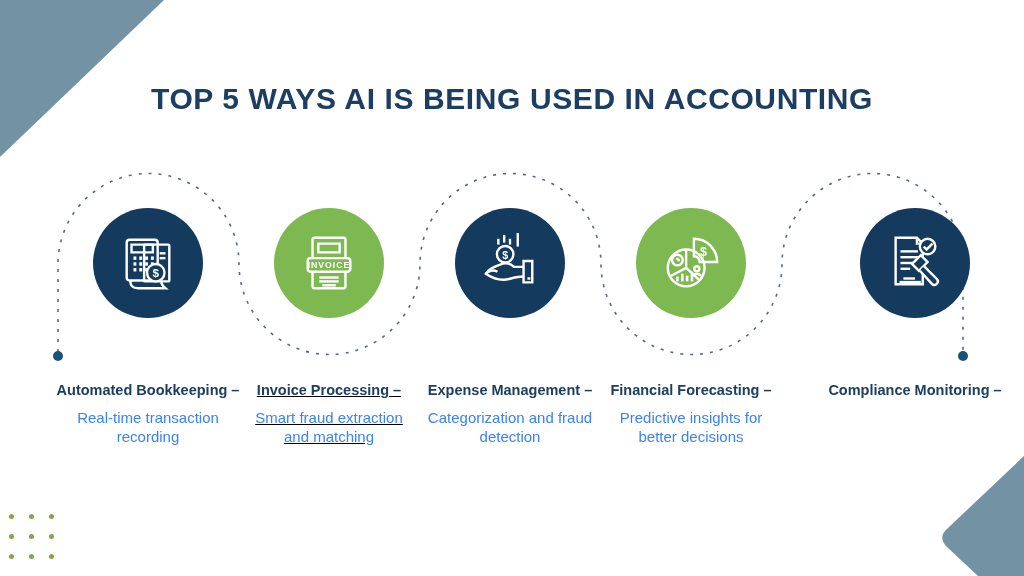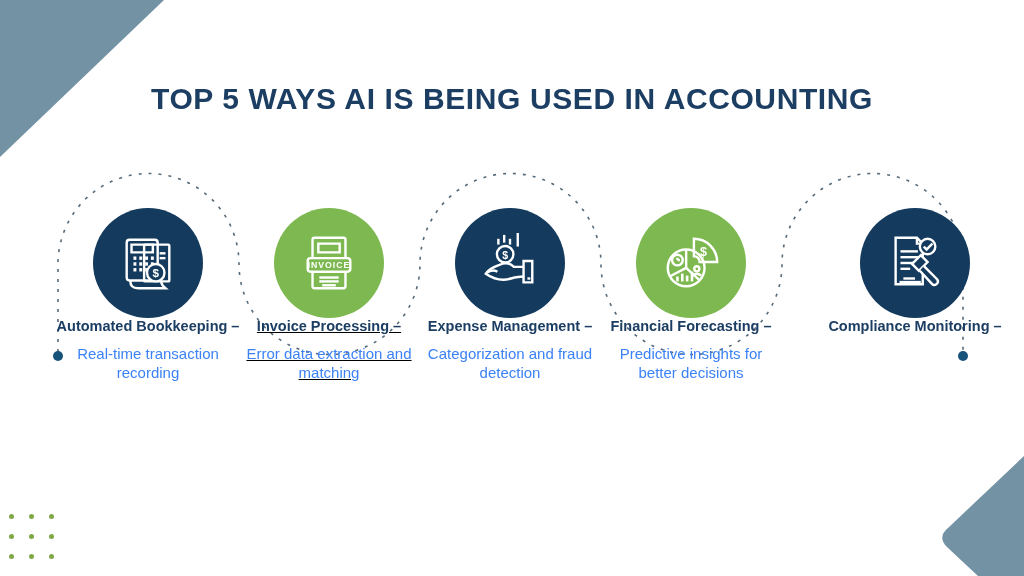--- a/index.html
+++ b/index.html
@@ -19,21 +19,21 @@
               color:#1c3e63;font-size:30px;font-weight:bold;letter-spacing:.6px;}
 
   
   .connector{position:absolute;left:0;top:0;}
 
   
   .item{position:absolute;top:208px;width:190px;text-align:center;}
   .item-0{left:53px;} .item-1{left:234px;text-decoration:underline;} .item-2{left:415px;} .item-3{left:596px;} .item-4{left:820px;}
   .circle{width:110px;height:110px;border-radius:50%;margin:0 auto;
           display:flex;align-items:center;justify-content:center;}
-  .item-title{font-size:14.5px;font-weight:bold;color:#1c3e63;white-space:nowrap;}
+  .item-title{margin-top:64px;font-size:14.5px;font-weight:bold;color:#1c3e63;white-space:nowrap;}
   .item-desc{margin:10px auto 0;max-width:168px;font-size:15px;line-height:19px;color:#3b82f6;}
 
   .icon{display:block;}
   .icon *{vector-effect:non-scaling-stroke;}
 </style>
 </head>
 <body>
 
 <div class="canvas">
 
@@ -97,21 +97,21 @@
         <rect x="15" y="6" width="34" height="52" rx="2"></rect>
         <rect x="21" y="12" width="22" height="9"></rect>
         <rect x="10" y="27" width="44" height="14" rx="3" fill="currentColor"></rect>
         <line x1="22" y1="47" x2="42" y2="47"></line>
         <line x1="22" y1="51" x2="42" y2="51"></line>
         <line x1="25" y1="55" x2="39" y2="55"></line>
         <text x="32" y="37.5" text-anchor="middle" font-size="9" font-weight="bold" letter-spacing="1" fill="#ffffff" stroke="none" font-family="Liberation Sans, sans-serif">INVOICE</text>
       </svg>
     </div>
     <div class="item-title">Invoice Processing –</div>
-    <div class="item-desc">Error data extraction and matching</div>
+    <div class="item-desc">Smart fraud extraction and matching</div>
   </div>
 
   <div class="item item-2">
     <div class="circle" style="background: rgb(20, 58, 94); color: rgb(20, 58, 94);">
       <svg class="icon" width="62" height="62" viewBox="0 0 64 64" fill="none" stroke="#ffffff" stroke-width="2.4">
         <line x1="20" y1="7" x2="20" y2="13"></line>
         <line x1="26" y1="3" x2="26" y2="11"></line>
         <line x1="32" y1="7" x2="32" y2="13"></line>
         <line x1="40" y1="1" x2="40" y2="15"></line>
         <circle cx="27" cy="23" r="8.5"></circle>

